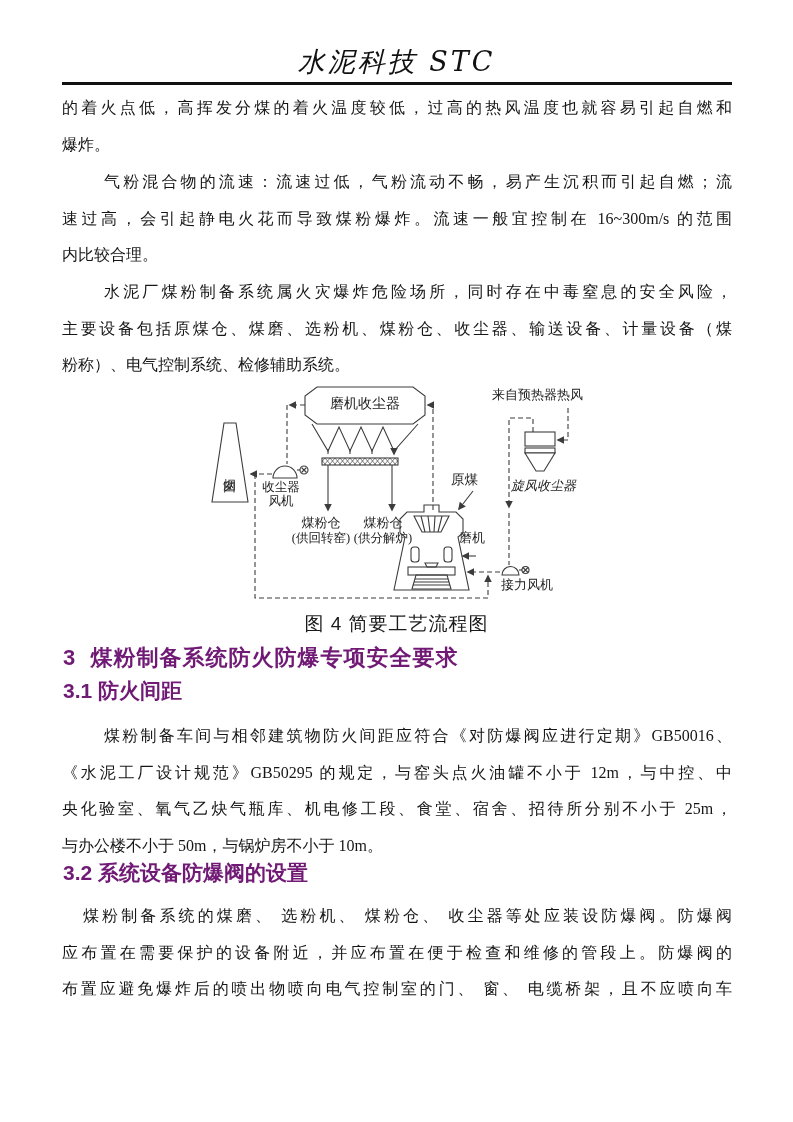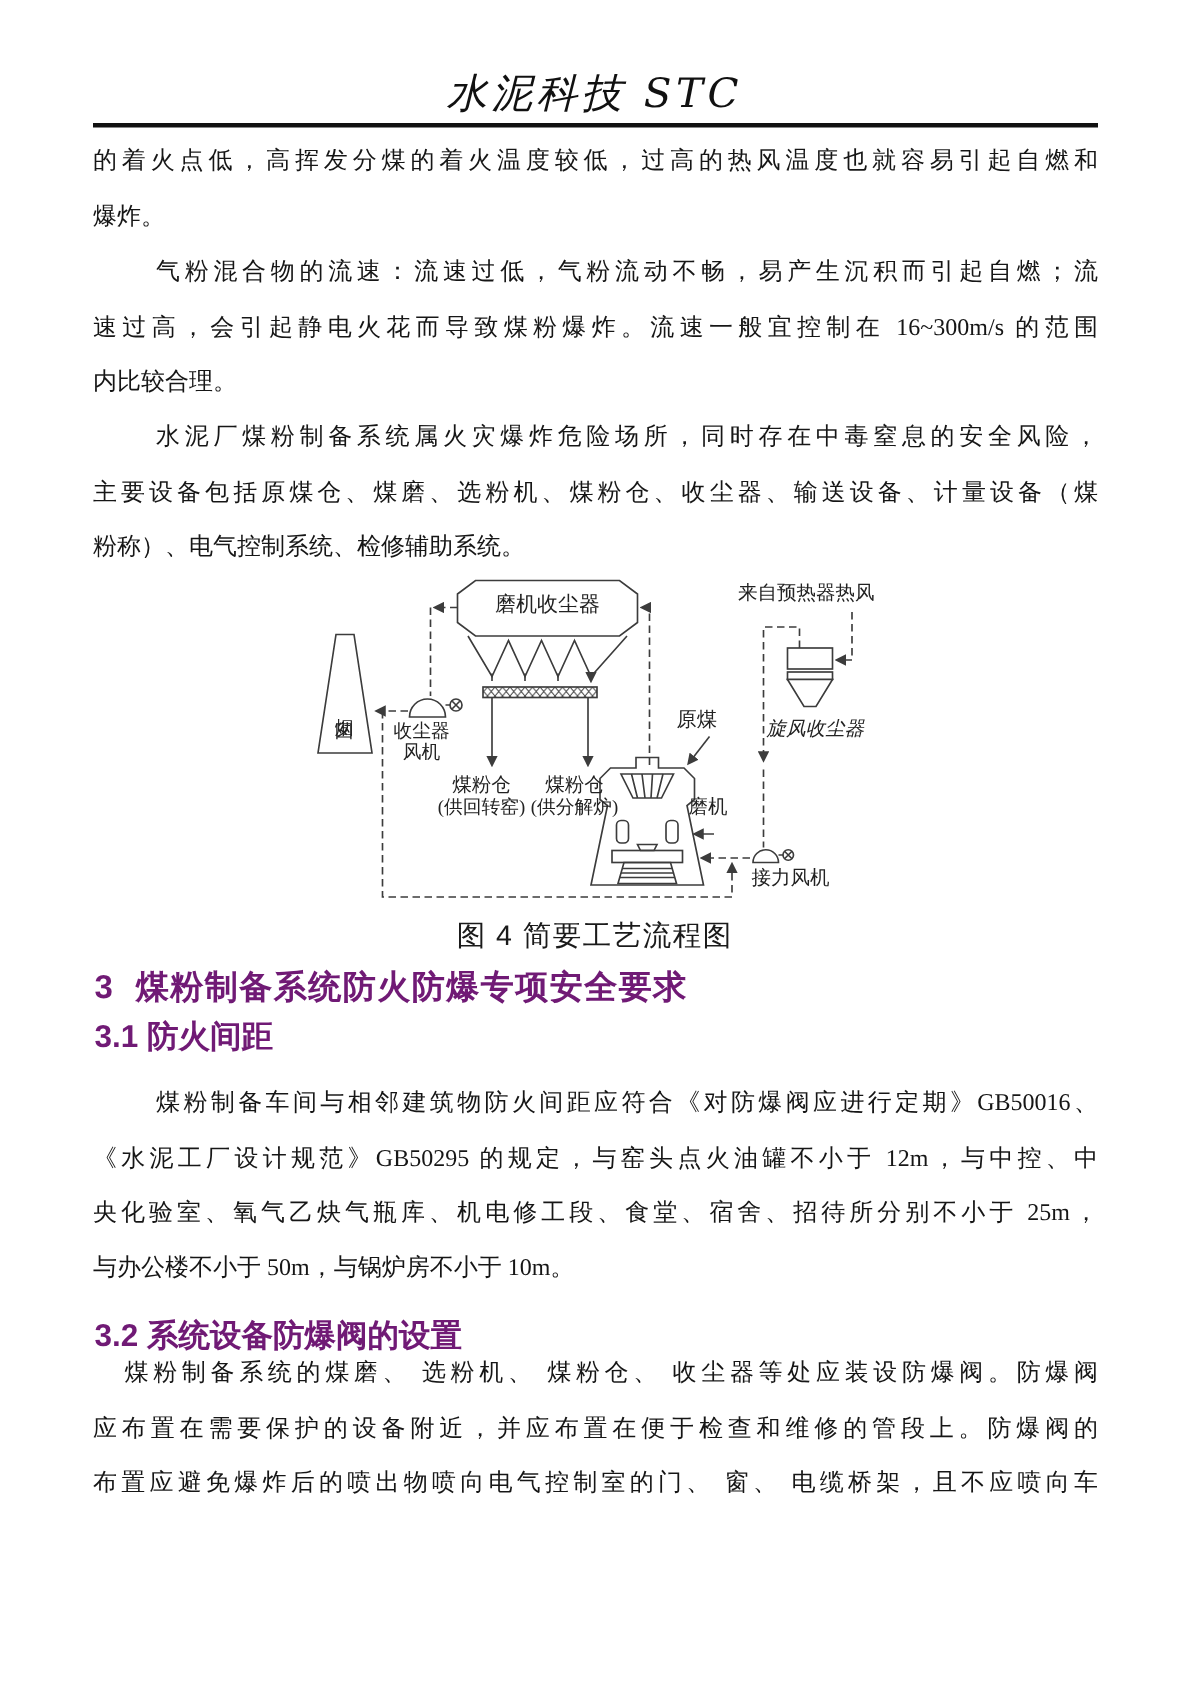--- a/index.html
+++ b/index.html
@@ -19,21 +19,21 @@
   .ln { height:36.7px; overflow:visible; }
   .j  { text-align:justify; text-align-last:justify; }
   .ind2 { padding-left:42px; }
   .ind1 { padding-left:21px; }
   .h {
     position:absolute; left:63px; font-family:"Liberation Sans","DejaVu Sans",sans-serif;
     font-weight:700; color:#701a75; white-space:pre;
   }
   .h3  { top:643px; font-size:22px; letter-spacing:1px; }
   .h31 { top:677px; font-size:21px; }
-  .h32 { top:859px; font-size:21px;margin-top:17px; }
+  .h32 { top:859px; font-size:21px; }
   .figure { position:absolute; left:175px; top:380px; width:470px; height:235px; }
   .figure svg { position:absolute; left:0; top:0; }
   .dlbl {
     position:absolute; font-size:13px; color:#222; line-height:1.15;
     font-family:"Liberation Serif","DejaVu Serif",serif; white-space:nowrap;
   }
   .dlbl.center { text-align:center; white-space:normal; }
   .lbl-collector { left:130px; top:16px; width:120px; font-size:14px; }
   .lbl-preheater { left:317px; top:8px; }
   .lbl-chimney   { left:47px; top:88px; font-size:12.5px; writing-mode:vertical-rl; text-orientation:upright; letter-spacing:2px; }

